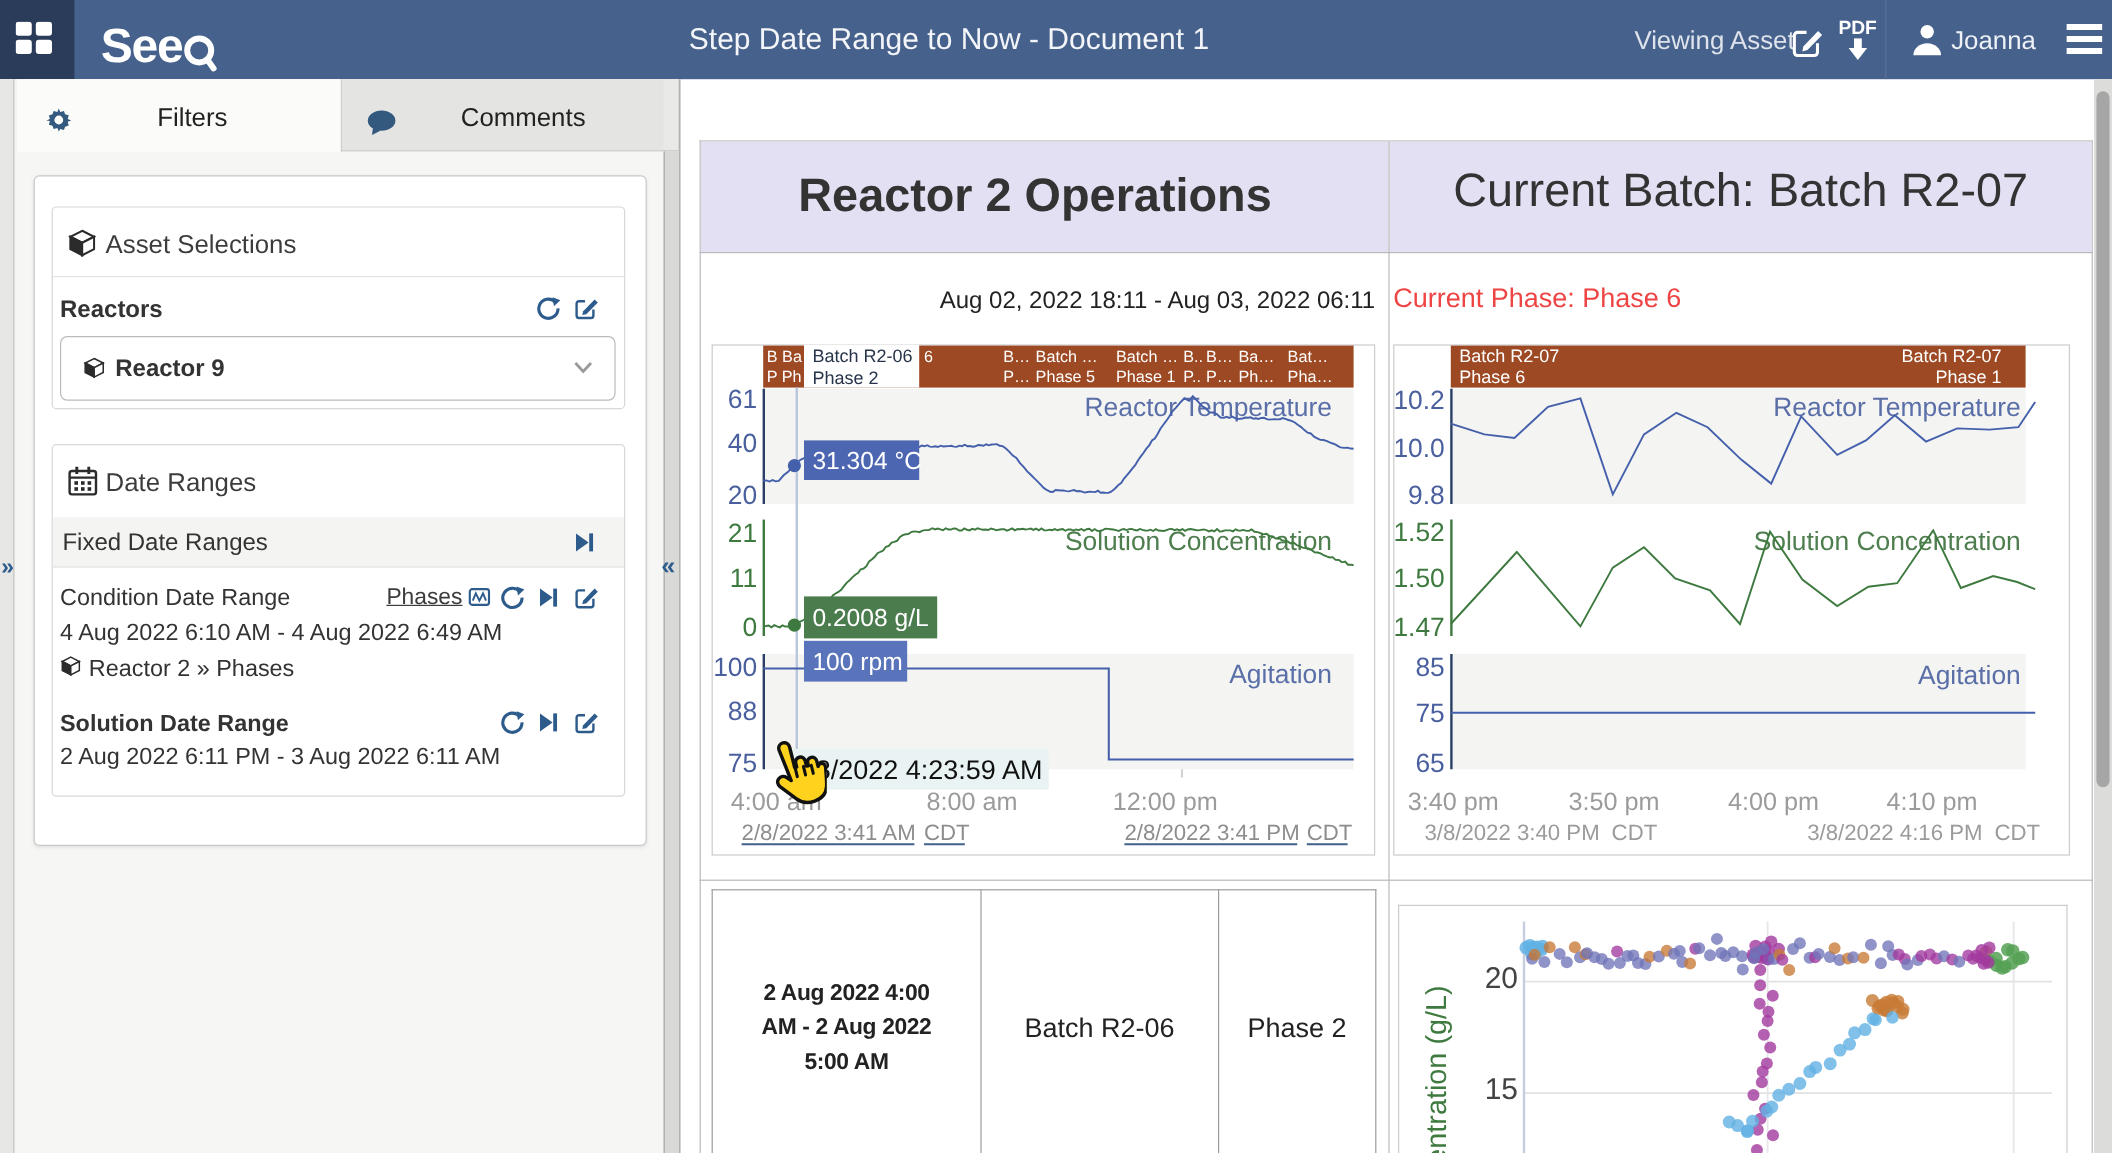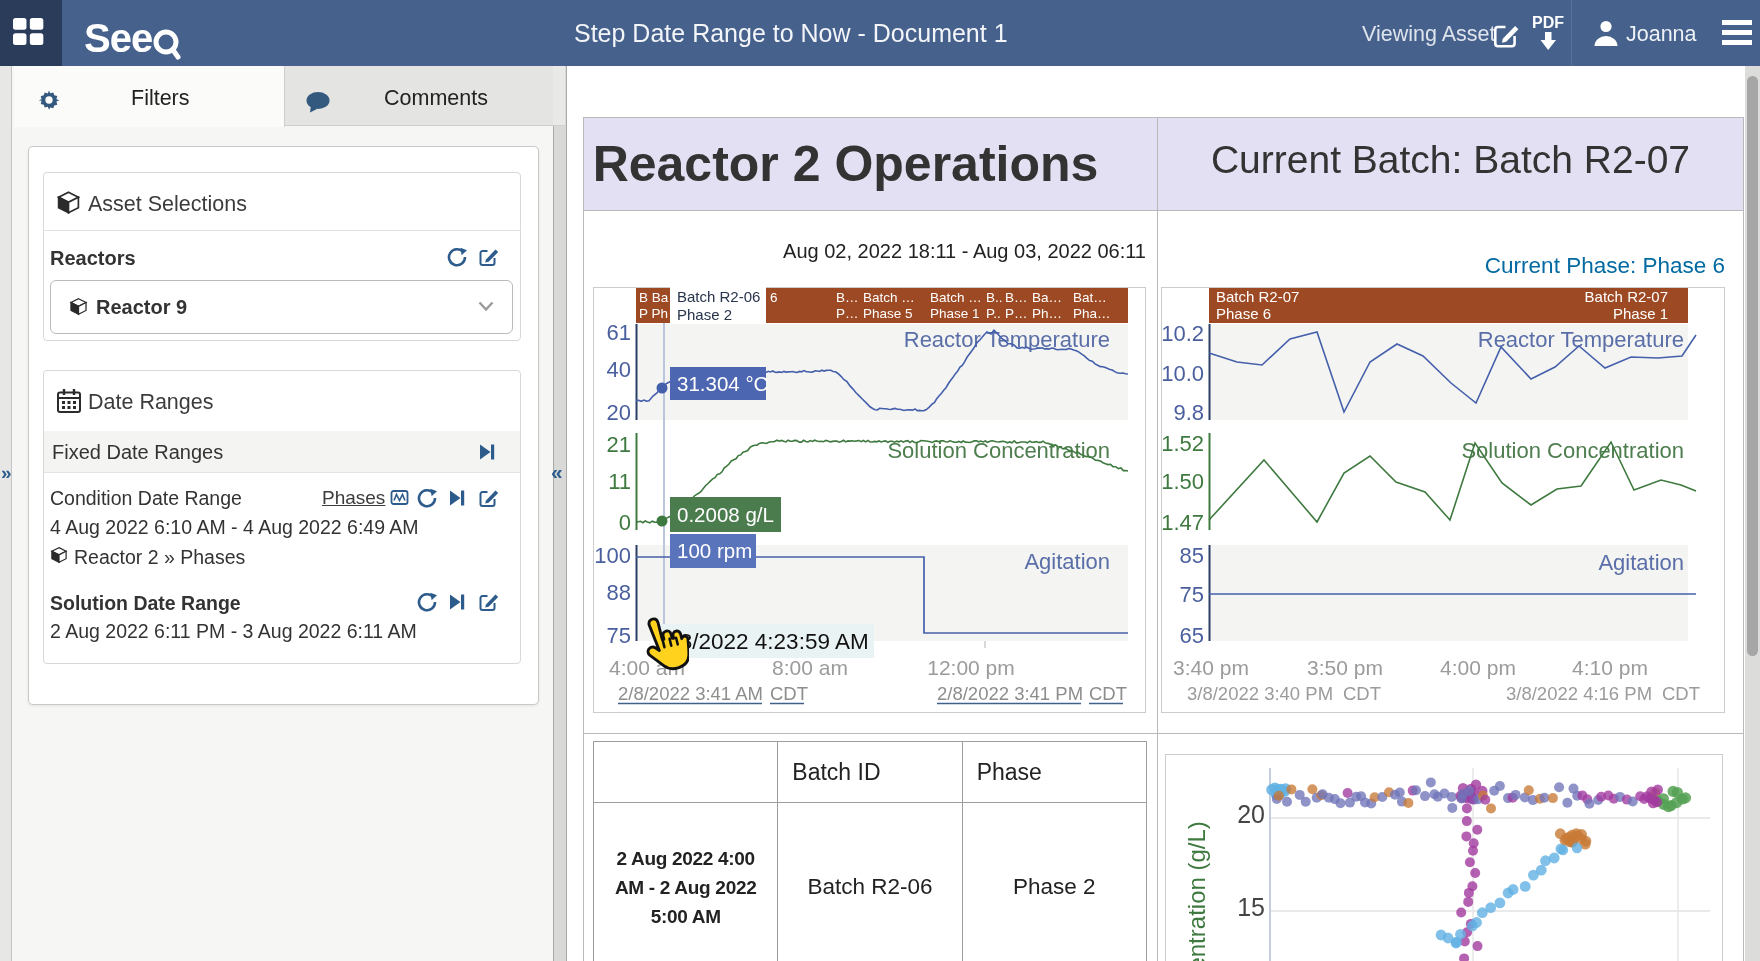--- a/index.html
+++ b/index.html
@@ -149,25 +149,25 @@
 <path d="M16.5,12 v5 a2,2 0 0 1 -2,2 h-10 a2,2 0 0 1 -2,-2 v-10 a2,2 0 0 1 2,-2 h5" fill="none" stroke="#2d5c8c" stroke-width="2"></path>
 <path d="M8.0,13.4 L17.5,3.5 20.2,6.1 10.6,15.8 7.2,16.6 Z" fill="#2d5c8c"></path>
 </svg>
 <div class="abs" style="left:50px;top:620px;font-size:19.5px;color:#333">2 Aug 2022 6:11 PM - 3 Aug 2022 6:11 AM</div>
 
 <div class="abs" style="left:583px;top:117px;width:1161px;height:844px;border:1px solid #b9b9b9;border-bottom:none"></div>
 <div class="abs" style="left:584px;top:118px;width:573px;height:92px;background:#e2e0f2"></div>
 <div class="abs" style="left:1158px;top:118px;width:585px;height:92px;background:#e2e0f2"></div>
 <div class="abs" style="left:1157px;top:118px;width:1px;height:843px;background:#b9b9b9"></div>
 <div class="abs" style="left:583px;top:210px;width:1161px;height:1px;background:#b9b9b9"></div>
-<div class="abs" style="left:559px;top:118px;width:573px;height:92px;display:flex;align-items:center;justify-content:center;font-size:50px;font-weight:bold;color:#333">Reactor 2 Operations</div>
+<div class="abs" style="left:576px;top:118px;width:573px;height:92px;display:flex;align-items:center;justify-content:center;font-size:39px;font-weight:bold;color:#333">Reactor 2 Operations</div>
 <div class="abs" style="left:1158px;top:118px;width:585px;height:84px;display:flex;align-items:center;justify-content:center;font-size:39px;color:#333">Current Batch: Batch R2-07</div>
 
 <div class="abs" style="left:593px;top:240px;width:553px;height:32px;text-align:right;font-size:20px;color:#222">Aug 02, 2022 18:11 - Aug 03, 2022 06:11</div>
-<div class="abs" style="left:1161px;top:253px;width:564px;height:32px;text-align:right;font-size:22.5px;color:#0369a1">Current Phase: Phase 6</div>
+<div class="abs" style="left:1161px;top:236px;width:564px;height:32px;text-align:left;font-size:22.5px;color:#ef4444">Current Phase: Phase 6</div>
 
 <div class="abs" style="left:593px;top:287px;width:553px;height:426px;border:1px solid #ccc"></div>
 <div class="abs" style="left:1161px;top:287px;width:564px;height:426px;border:1px solid #ccc"></div>
 <svg class="abs" style="left:593px;top:287px" width="553" height="426" xmlns="http://www.w3.org/2000/svg">
 <style>
  .bw{font:13.5px "Liberation Sans",sans-serif;fill:#fff}
  .ytb{font:22px "Liberation Sans",sans-serif;fill:#4a5f9e;text-anchor:end}
  .ytg{font:22px "Liberation Sans",sans-serif;fill:#3e7a3f;text-anchor:end}
  .lanelbl{font:22px "Liberation Sans",sans-serif}
  .xl{font:21px "Liberation Sans",sans-serif;fill:#9b9b9b}
@@ -288,25 +288,20 @@
 <path d="M12,5 c0,-2.2 1.5,-3.4 3.2,-3.4 c1.8,0 3.2,1.2 3.2,3.4 l0,12.1 l1.2,0.15 l0,-2.2 c0,-1.9 1.3,-3 2.9,-3 c1.5,0 2.8,1.1 2.8,3 l0,3 l1.1,0.15 l0,-1.6 c0,-1.7 1.2,-2.8 2.7,-2.8 c1.5,0 2.7,1.1 2.7,2.8 l0,3.3 c0.3,-0.8 1,-1.3 1.9,-1.3 c1.3,0 2.3,1 2.3,2.4 c0,0 -1.4,8.8 -2.2,11.4 c-1.1,3.6 -4,6.2 -8.8,6.6 c-4.4,0.4 -7.6,-0.8 -10,-3.8 l-7.6,-9.3 c-1.2,-1.5 -1,-3.5 0.4,-4.6 c1.5,-1.2 3.4,-0.9 4.7,0.5 l2.1,2.3 z" fill="#ffd21e" stroke="#111" stroke-width="2" stroke-linejoin="round"></path>
 <path d="M18.6,17.5 l0,5.2 M23.5,17.8 l0,5.1 M28.1,18.3 l0,4.8" stroke="#111" stroke-width="1.8" fill="none" stroke-linecap="round"></path>
 </g>
 </svg>
 
 <div class="abs" style="left:583px;top:733px;width:1161px;height:1px;background:#b9b9b9"></div>
 
 <div class="abs" style="left:593px;top:741px;width:554px;height:231px">
 <table style="border-collapse:collapse;width:100%;height:100%;font-family:'Liberation Sans',sans-serif;color:#222">
 <tbody>
-        <tr style="height:35px">
-<td style="border:1px solid #9d9d9d;width:184px;padding-left:14px;font-size:23px"></td>
-<td style="border:1px solid #9d9d9d;width:184px;padding-left:14px;font-size:23px">Batch ID</td>
-<td style="border:1px solid #9d9d9d;width:184px;padding-left:14px;font-size:23px">Phase</td>
-</tr>
 <tr style="height:96px">
 <td style="border:1px solid #9d9d9d;text-align:center;font-weight:bold;font-size:19px;letter-spacing:-0.3px;line-height:29px">2 Aug 2022 4:00<br>AM - 2 Aug 2022<br>5:00 AM</td>
 <td style="border:1px solid #9d9d9d;text-align:center;font-size:22.5px">Batch R2-06</td>
 <td style="border:1px solid #9d9d9d;text-align:center;font-size:22.5px">Phase 2</td>
 </tr>
 </tbody>
     </table>
 </div>
 
 <div class="abs" style="left:1165px;top:754px;width:558px;height:207px;border:1px solid #ccc;border-bottom:none"></div>

